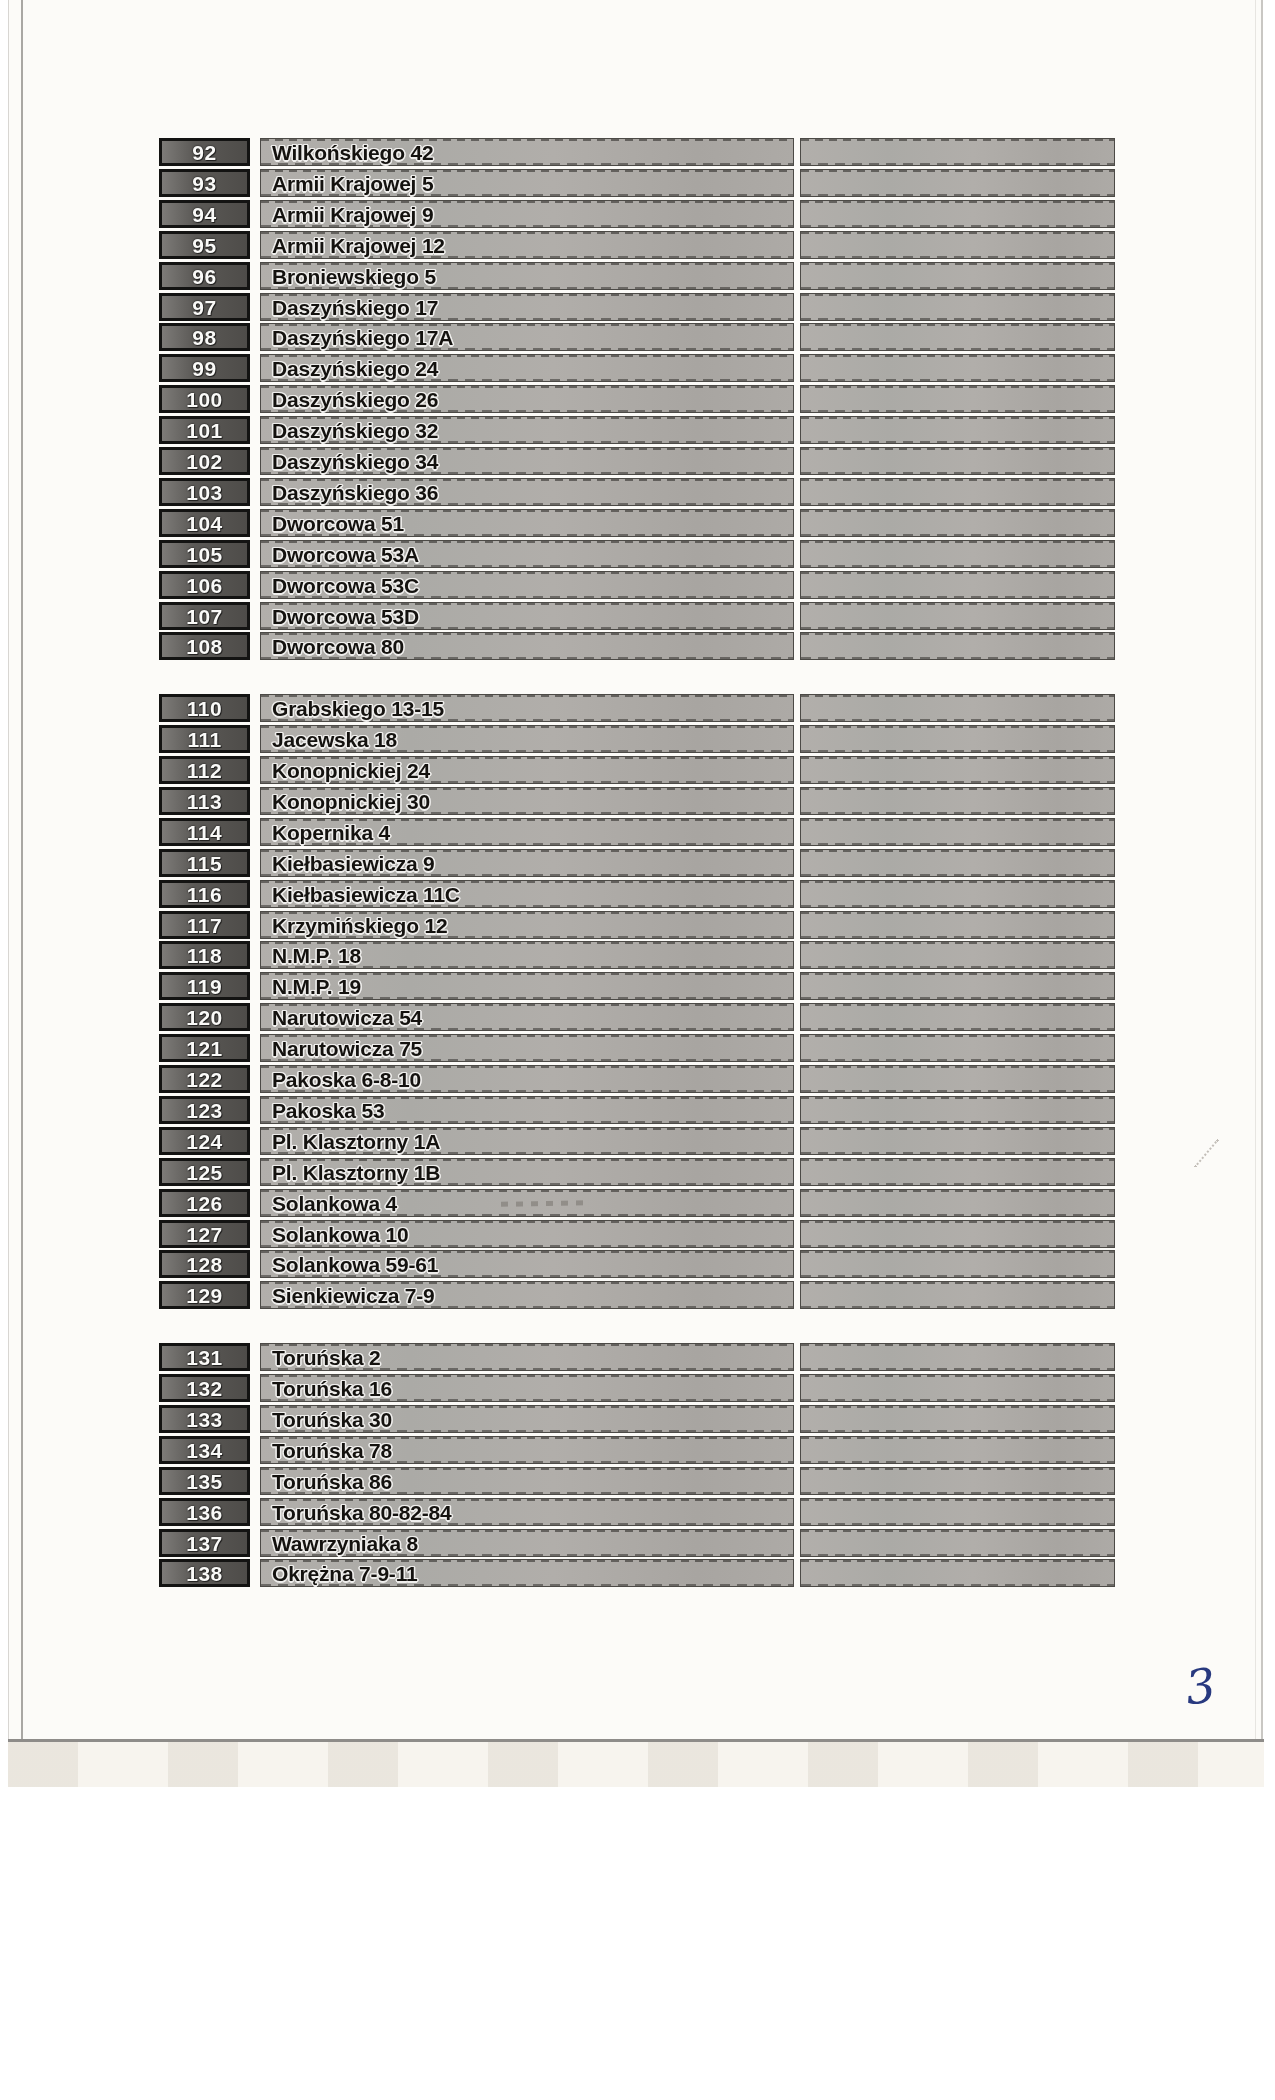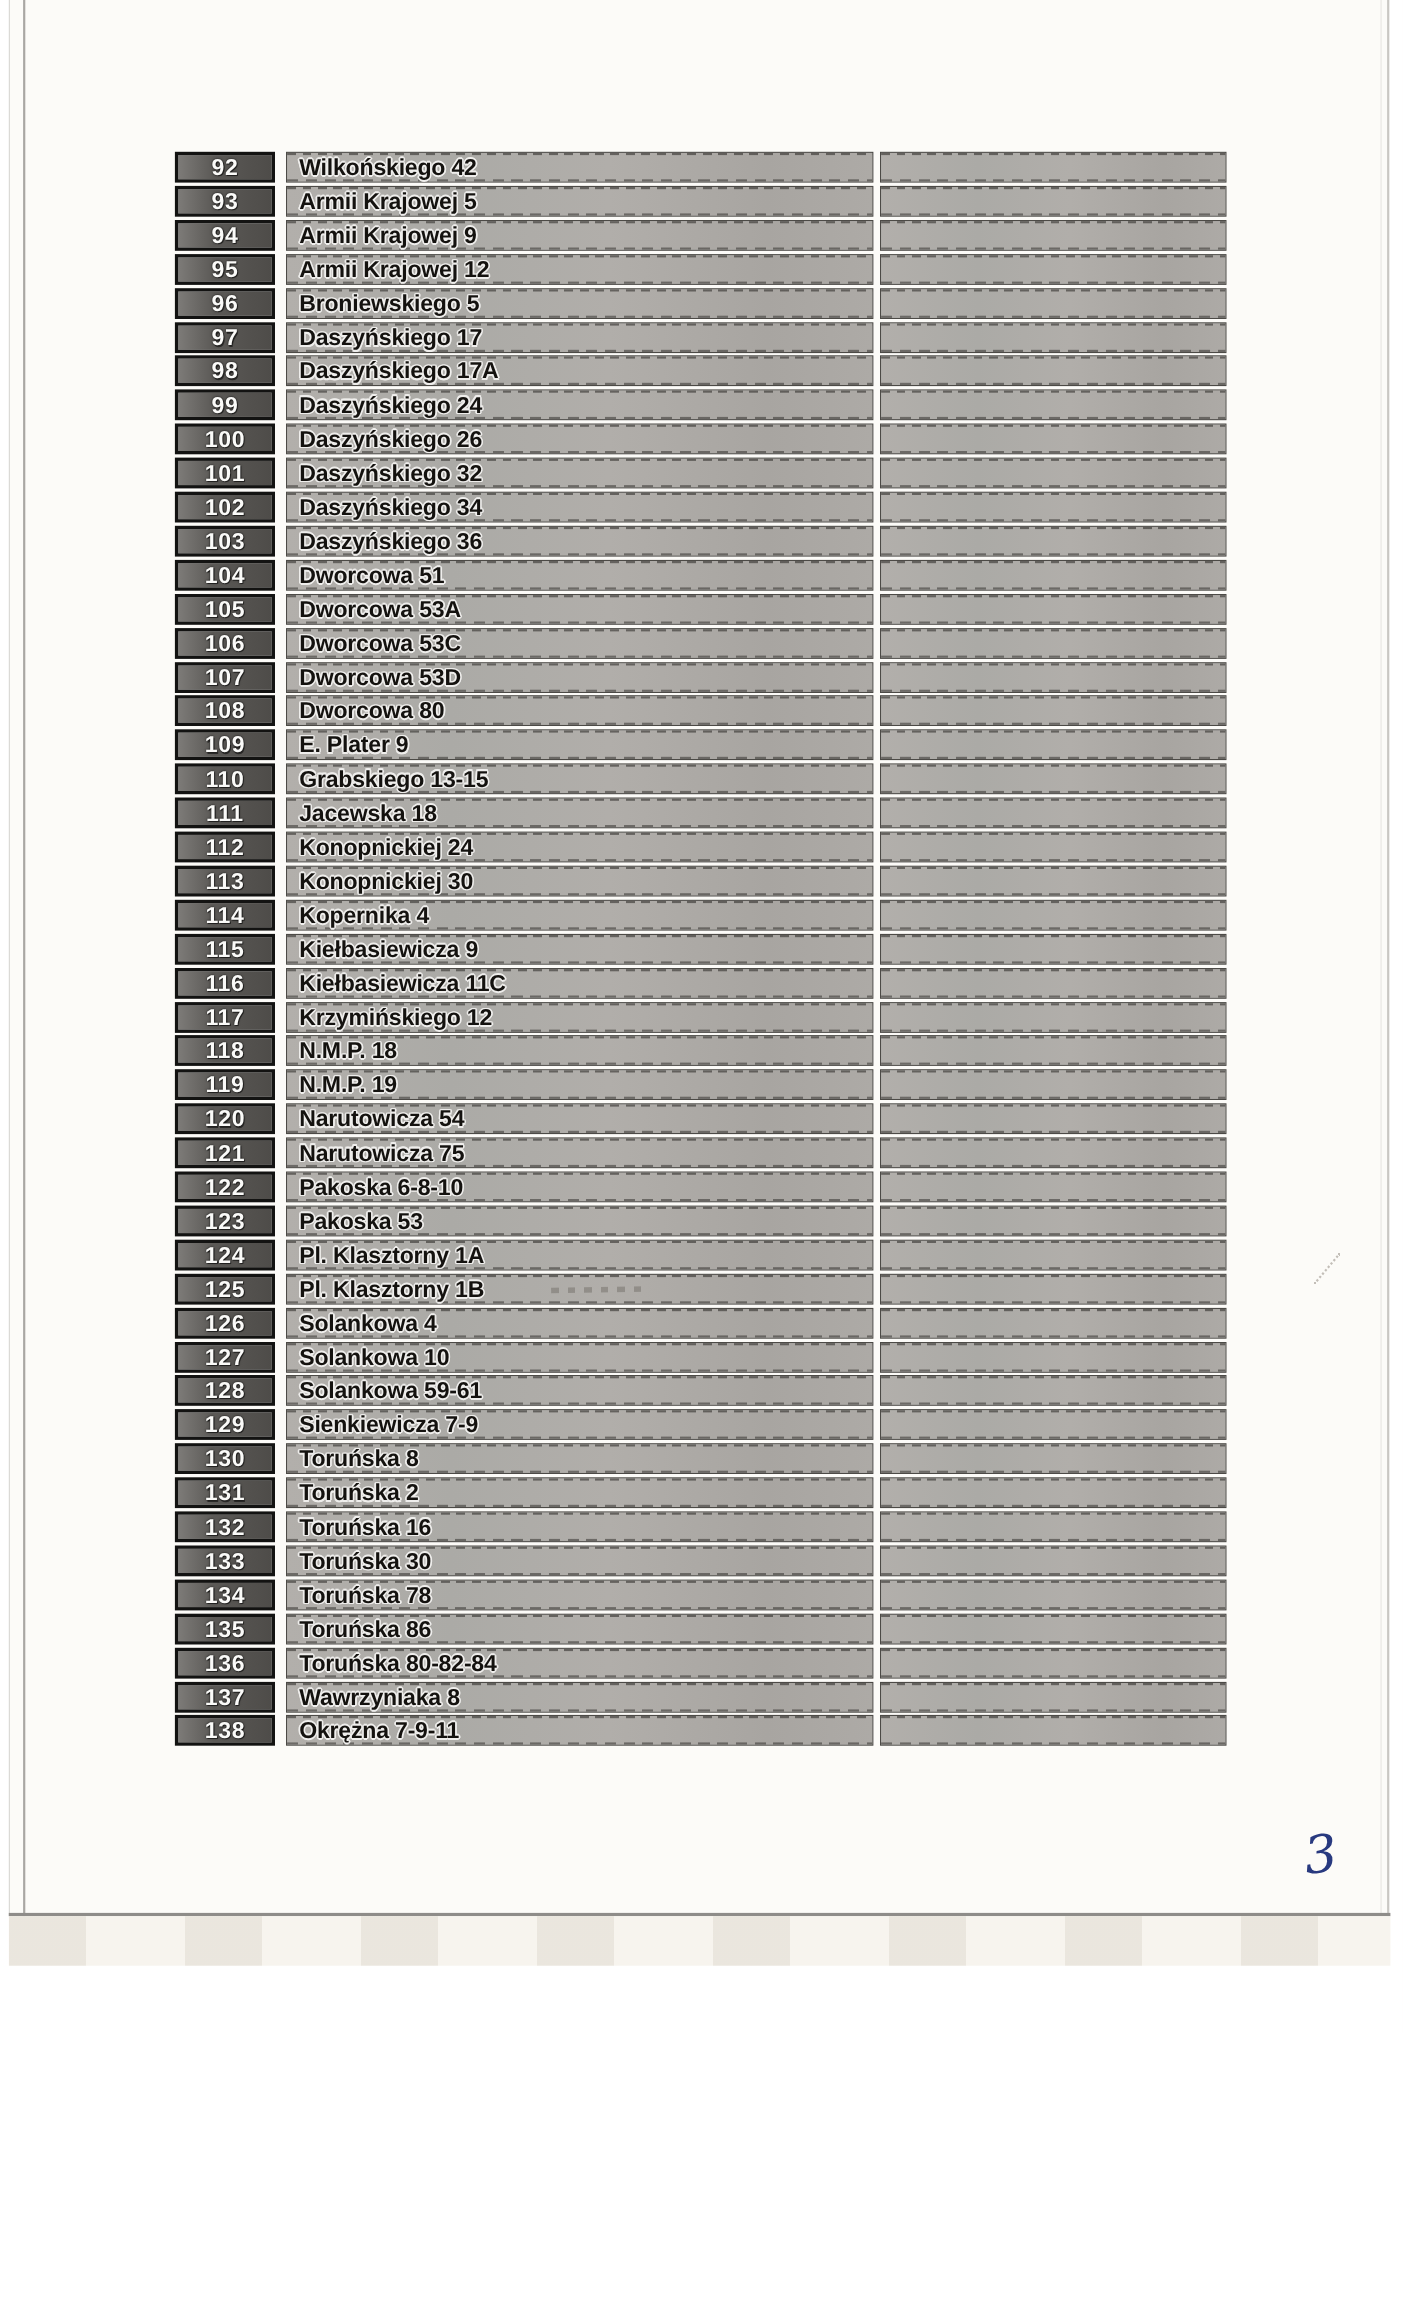--- a/index.html
+++ b/index.html
@@ -259,29 +259,20 @@
   <div class="row" style="top: 632px;">
     <div class="badge">
       <span class="num">108</span>
     </div>
     <div class="cell addr">
       <span class="addr-text">Dworcowa 80</span>
     </div>
     <div class="cell note"></div>
   </div>
 
-  <div class="row" style="top: 663px;">
-    <div class="badge">
-      <span class="num">109</span>
-    </div>
-    <div class="cell addr">
-      <span class="addr-text">E. Plater 9</span>
-    </div>
-    <div class="cell note"></div>
-  </div>
 
   <div class="row" style="top: 694px;">
     <div class="badge">
       <span class="num">110</span>
     </div>
     <div class="cell addr">
       <span class="addr-text">Grabskiego 13-15</span>
     </div>
     <div class="cell note"></div>
   </div>
@@ -469,29 +460,20 @@
   <div class="row" style="top: 1281px;">
     <div class="badge">
       <span class="num">129</span>
     </div>
     <div class="cell addr">
       <span class="addr-text">Sienkiewicza 7-9</span>
     </div>
     <div class="cell note"></div>
   </div>
 
-  <div class="row" style="top: 1312px;">
-    <div class="badge">
-      <span class="num">130</span>
-    </div>
-    <div class="cell addr">
-      <span class="addr-text">Toruńska 8</span>
-    </div>
-    <div class="cell note"></div>
-  </div>
 
   <div class="row" style="top: 1343px;">
     <div class="badge">
       <span class="num">131</span>
     </div>
     <div class="cell addr">
       <span class="addr-text">Toruńska 2</span>
     </div>
     <div class="cell note"></div>
   </div>

